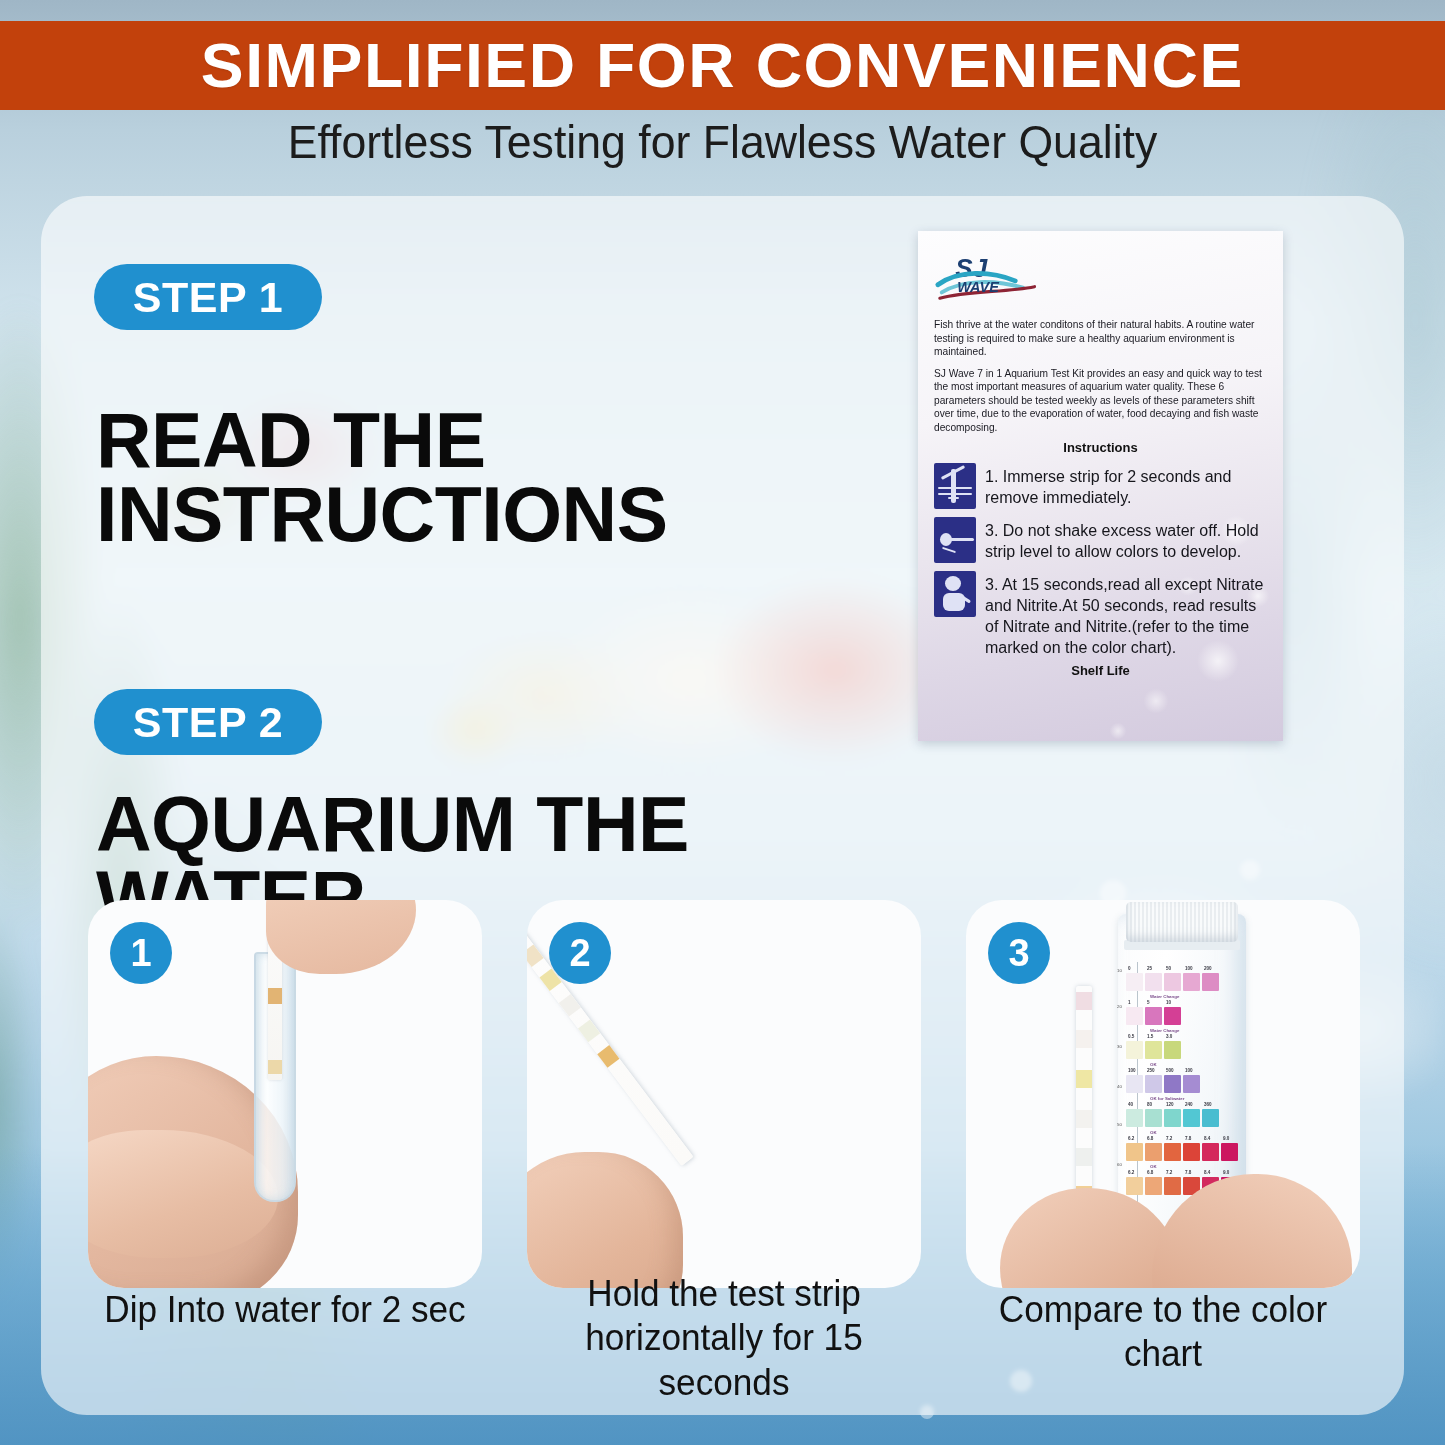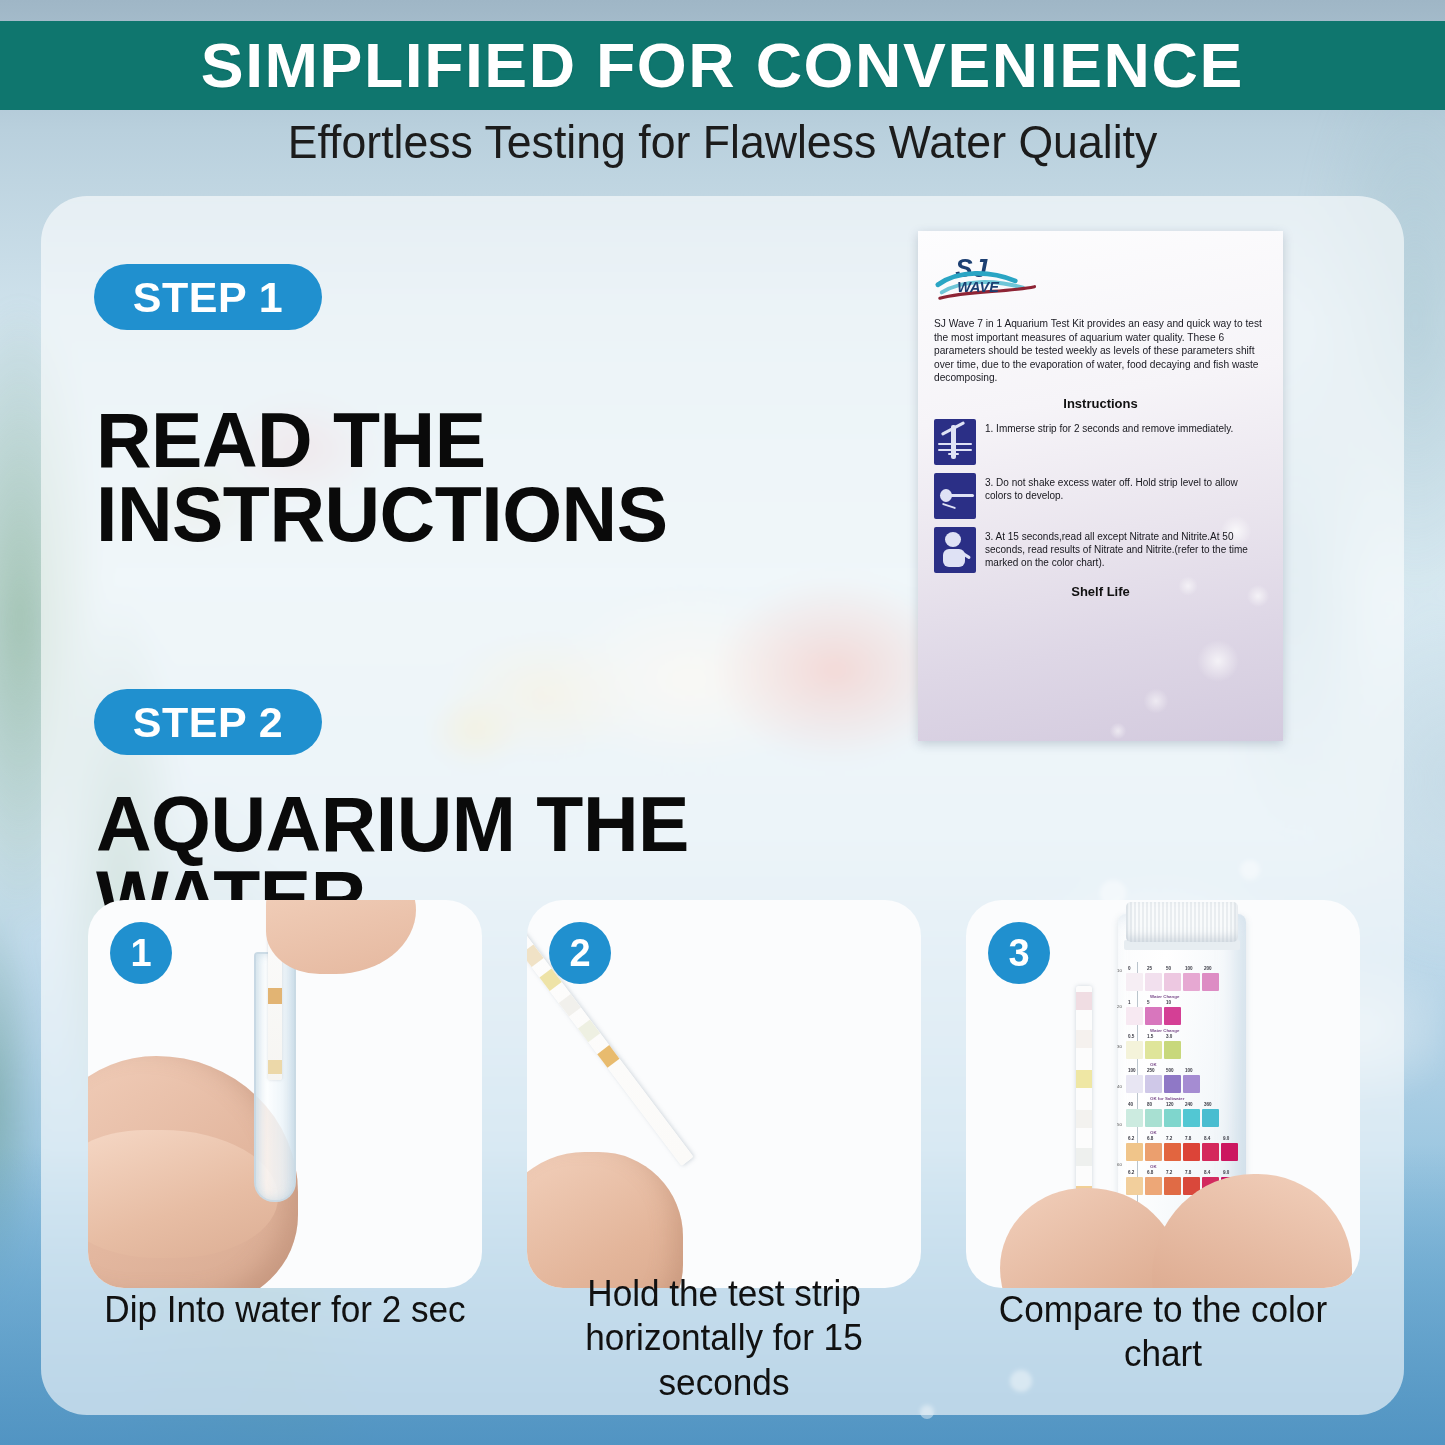--- a/index.html
+++ b/index.html
@@ -147,29 +147,29 @@
   .lf-t1 { font-size:17px; font-weight:bold; }
   .lf-t2 { font-size:26px; font-weight:bold; letter-spacing:.3px; }
   .lf-t3 { font-size:21px; font-weight:bold; letter-spacing:.3px; }
 
   .lf-para {
     color:#1a1a22; font-size:10.2px; line-height:1.33;
     margin-top:9px; text-align:left;
   }
   .lf-para.p2 { margin-top:8px; }
 
-  .lf-sect { text-align:center; font-size:13px; font-weight:bold; color:#111; margin-top:11px; }
+  .lf-sect { text-align:center; font-size:13px; font-weight:bold; color:#111; margin-top:5px; }
 
   .lf-inst { display:flex; gap:9px; margin-top:8px; align-items:flex-start; }
   .lf-ico {
     flex:0 0 auto; width:42px; height:46px;
     background:#2b2f86; border-radius:2px; position:relative; overflow:hidden;
   }
   .lf-ico .wline { position:absolute; background:#dfe2f5; border-radius:2px; }
-  .lf-itext { font-size:10px; line-height:1.32; color:#16161c; padding-top:3px; }
+  .lf-itext { font-size:16px; line-height:1.32; color:#16161c; padding-top:3px; }
 
   .lf-shelf { font-size:9.4px; line-height:1.35; color:#16161c; margin-top:3px; }
   .lf-shelf div { margin-top:4px; }
 
   
   .pcard {
     position:absolute; top:900px; width:394px; height:388px;
     background:#fbfcfd; border-radius:36px; overflow:hidden;
   }
   #pcard1 { left:88px; }
@@ -304,21 +304,21 @@
   <div class="bg-bubbles">
     <div class="bub" style="left:1100px;top:880px;width:26px;height:26px;"></div>
     <div class="bub" style="left:1168px;top:930px;width:14px;height:14px;"></div>
     <div class="bub" style="left:1240px;top:860px;width:20px;height:20px;"></div>
     <div class="bub" style="left:1330px;top:905px;width:12px;height:12px;"></div>
     <div class="bub" style="left:1010px;top:1370px;width:22px;height:22px;"></div>
     <div class="bub" style="left:920px;top:1405px;width:14px;height:14px;"></div>
   </div>
 </div>
 
-<div id="banner" style="background:#0f766e;">
+<div id="banner" style="background:#c2410c;">
   <div id="banner-title">SIMPLIFIED FOR CONVENIENCE</div>
 </div>
 <div id="subtitle">Effortless Testing for Flawless Water Quality</div>
 
 <div id="panel"></div>
 
 <div id="step1-badge" class="step-badge">STEP 1</div>
 <div id="head1" class="big-head">READ THE INSTRUCTIONS</div>
 
 <div id="step2-badge" class="step-badge">STEP 2</div>
@@ -331,20 +331,21 @@
       <svg viewBox="0 0 120 60" width="116" height="60">
         <text x="22" y="30" font-family="Liberation Sans, sans-serif" font-size="27" font-weight="bold" fill="#1c3f72" font-style="italic">SJ</text>
         <path d="M4,38 C26,22 60,24 84,34" stroke="#2aa5c4" stroke-width="5" fill="none" stroke-linecap="round"></path>
         <path d="M8,46 C30,32 64,33 92,41" stroke="#6fc6d8" stroke-width="4" fill="none" stroke-linecap="round"></path>
         <path d="M6,52 C34,44 74,46 104,40" stroke="#8e2435" stroke-width="3.2" fill="none" stroke-linecap="round"></path>
         <text x="24" y="46" font-family="Liberation Sans, sans-serif" font-size="15" font-weight="bold" fill="#1c3f72" font-style="italic">WAVE</text>
       </svg>
     </div>
   </div>
 
+  <div class="lf-para">Fish thrive at the water conditons of their natural habits. A routine water testing is required to make sure a healthy aquarium environment is maintained.</div>
   <div class="lf-para p2">SJ Wave 7 in 1 Aquarium Test Kit provides an easy and quick way to test the most important measures of aquarium water quality. These 6 parameters should be tested weekly as levels of these parameters shift over time, due to the evaporation of water, food decaying and fish waste decomposing.</div>
 
   <div class="lf-sect">Instructions</div>
 
   <div class="lf-inst">
     <div class="lf-ico">
       <div class="wline" style="left:17px;top:6px;width:5px;height:34px;"></div>
       <div class="wline" style="left:6px;top:8px;width:26px;height:3px;transform:rotate(-28deg);"></div>
       <div class="wline" style="left:4px;top:24px;width:34px;height:2px;"></div>
       <div class="wline" style="left:4px;top:30px;width:34px;height:2px;"></div>

